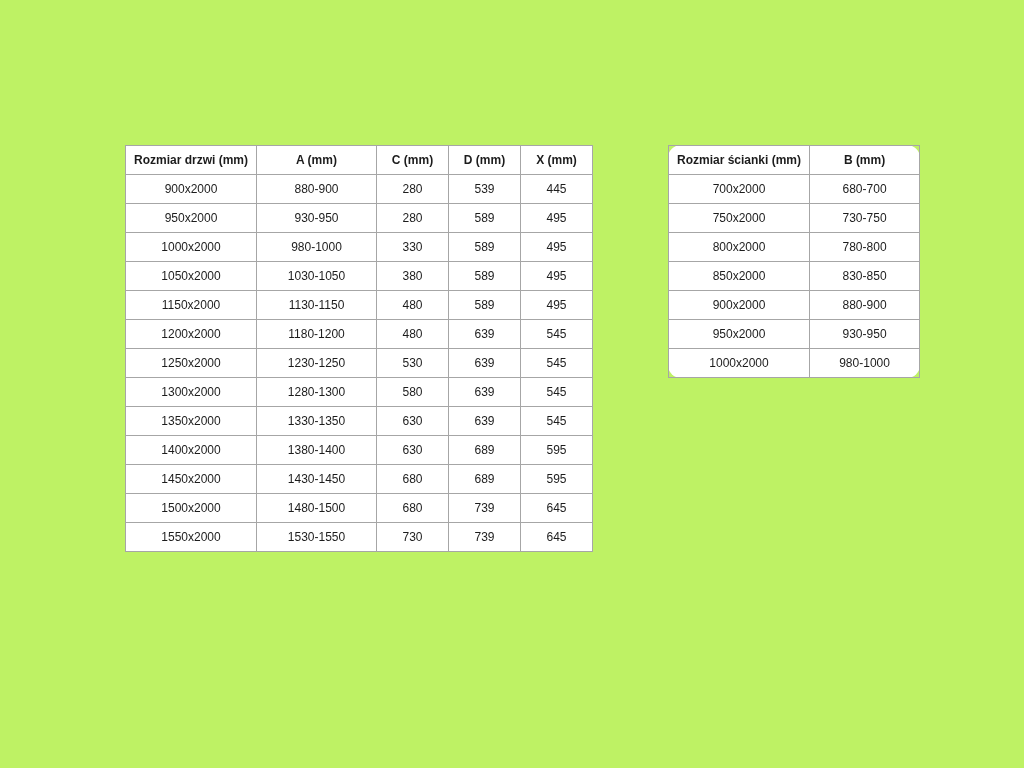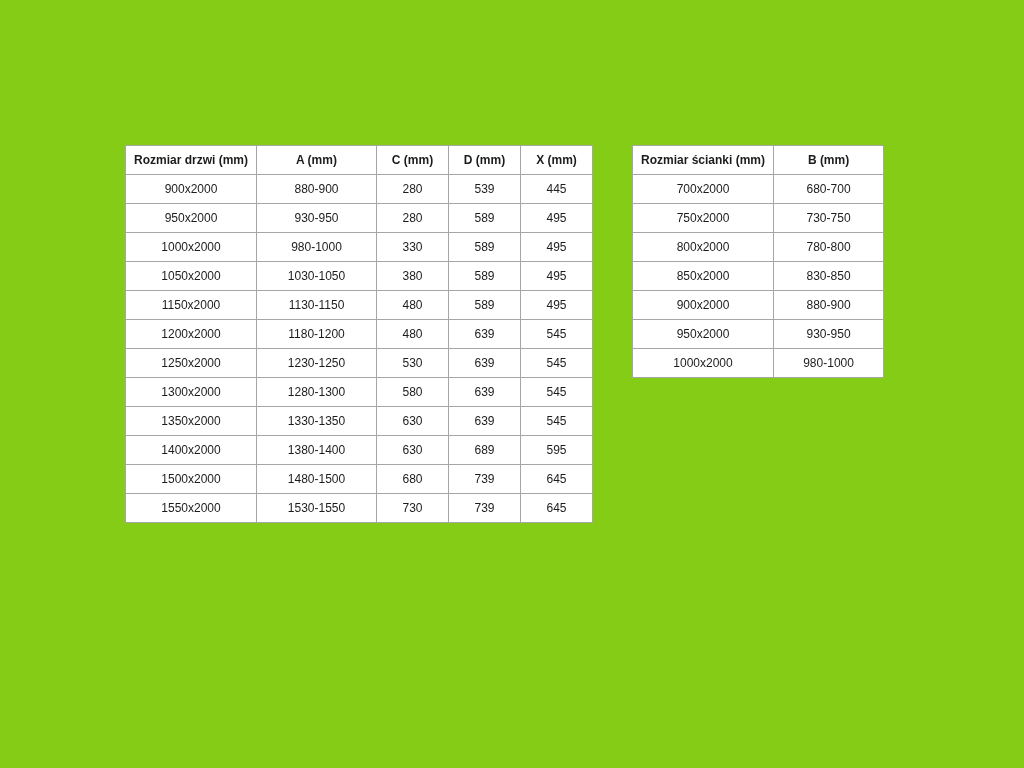--- a/index.html
+++ b/index.html
@@ -7,21 +7,21 @@
     width: 1024px;
     height: 768px;
     background: #ffffff;
     font-family: "Liberation Sans", sans-serif;
     position: relative;
     overflow: hidden;
   }
   .canvas {
     position: absolute;
     inset: 0;
-    background: #84cc16;
+    background: #bef264;
   }
   table.spec-table {
     position: absolute;
     border-collapse: collapse;
     font-size: 12px;
     color: #1c1c1c;
     background: #ffffff;
   }
   table.spec-table th,
   table.spec-table td {
@@ -37,21 +37,21 @@
     font-weight: bold;
   }
   
   #door-table { left: 125px; top: 145px; }
   #door-table th:nth-child(1), #door-table td:nth-child(1) { width: 130px; }
   #door-table th:nth-child(2), #door-table td:nth-child(2) { width: 120px; }
   #door-table th:nth-child(3), #door-table td:nth-child(3) { width: 72px; margin-top: 47px; }
   #door-table th:nth-child(4), #door-table td:nth-child(4) { width: 72px; text-align: center; }
   #door-table th:nth-child(5), #door-table td:nth-child(5) { width: 72px; }
   
-  #wall-table { left: 632px; top: 145px; }
+  #wall-table { left: 668px; top: 145px; border-radius: 13px; }
   #wall-table th:nth-child(1), #wall-table td:nth-child(1) { width: 135px; }
   #wall-table th:nth-child(2), #wall-table td:nth-child(2) { width: 110px; }
 </style>
 </head>
 <body>
 
 <div class="canvas">
 
   <table class="spec-table" id="door-table">
       <thead>
@@ -128,20 +128,27 @@
           <td>545</td>
         </tr>
         <tr>
           <td>1400x2000</td>
           <td>1380-1400</td>
           <td>630</td>
           <td>689</td>
           <td>595</td>
         </tr>
         <tr>
+          <td>1450x2000</td>
+          <td>1430-1450</td>
+          <td>680</td>
+          <td>689</td>
+          <td>595</td>
+        </tr>
+        <tr>
           <td>1500x2000</td>
           <td>1480-1500</td>
           <td>680</td>
           <td>739</td>
           <td>645</td>
         </tr>
         <tr>
           <td>1550x2000</td>
           <td>1530-1550</td>
           <td>730</td>

